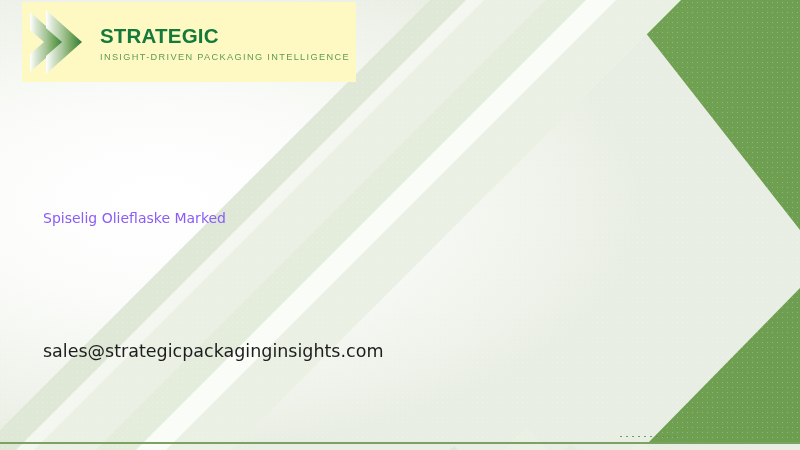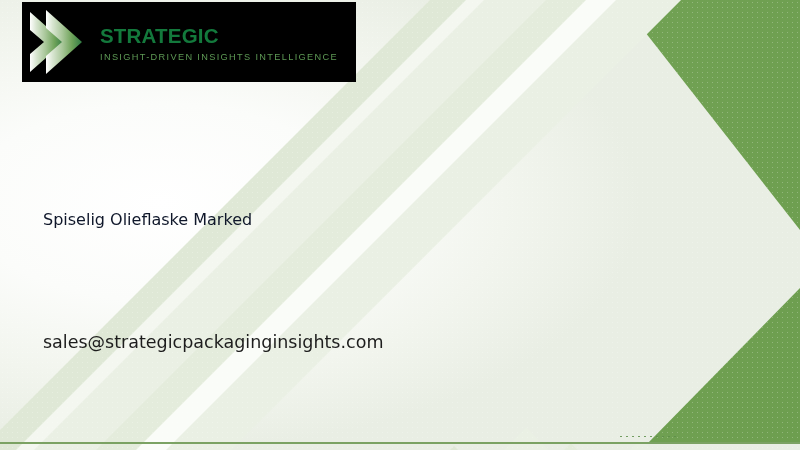--- a/index.html
+++ b/index.html
@@ -98,21 +98,21 @@
     background: #7ba263;
   }
 
   
   .logo-box {
     position: absolute;
     left: 22px;
     top: 2px;
     width: 334px;
     height: 80px;
-    background: #000000;
+    background: #fef9c3;
     display: flex;
     align-items: center;
     overflow: hidden;
   }
   .logo-mark {
     width: 72px;
     height: 72px;
     flex: 0 0 72px;
     position: relative;
     margin-left: 2px;
@@ -141,28 +141,28 @@
     color: #5e9a55;
     white-space: nowrap;
   }
 
   
   .headline {
     position: absolute;
     left: 43px;
     top: 210px;
     font-family: "DejaVu Sans", sans-serif;
-    font-size: 16px;
-    color: #0f172a;
+    font-size: 14px;
+    color: #8b5cf6;
     white-space: nowrap;
   }
   .contact {
     position: absolute;
     left: 43px;
-    top: 332px;
+    top: 341px;
     font-family: "DejaVu Sans", sans-serif;
     font-size: 17.5px;
     color: #1d1d1d;
     white-space: nowrap;
   }
 </style>
 </head>
 <body>
 
 <div id="slide">
@@ -201,20 +201,20 @@
             <stop offset="72%" stop-color="#6fa35a"></stop>
             <stop offset="100%" stop-color="#2f7a43"></stop>
           </linearGradient>
         </defs>
         <path d="M6 6 L40 36 L6 66 L6 48 L20 36 L6 24 Z" fill="url(#chevGrad)"></path>
         <path d="M22 4 L58 36 L22 68 L22 50 L38 36 L22 22 Z" fill="url(#chevGrad)"></path>
       </svg>
     </div>
     <div class="logo-text">
       <div class="logo-line">STRATEGIC</div>
-      <div class="logo-tagline">INSIGHT-DRIVEN INSIGHTS INTELLIGENCE</div>
+      <div class="logo-tagline">INSIGHT-DRIVEN PACKAGING INTELLIGENCE</div>
     </div>
   </div>
 
   <div class="headline">Spiselig Olieflaske Marked</div>
   <div class="contact">sales@strategicpackaginginsights.com</div>
 
 </div>
 
 </body></html>

